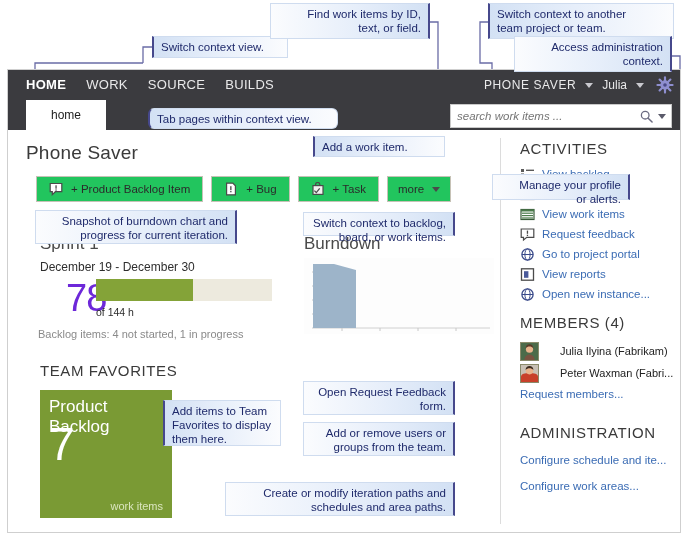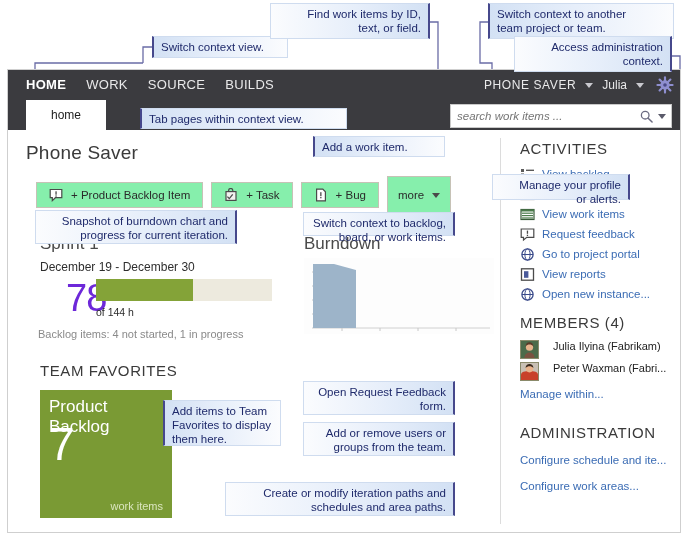--- a/index.html
+++ b/index.html
@@ -76,26 +76,26 @@
   .rightcol{position:absolute;left:500px;top:0;width:172px;height:402px;}
 
   .proj-title{
     position:absolute;left:18px;top:12px;font-size:19px;color:#3a3a3a;font-weight:normal;
     letter-spacing:.2px;
   }
 
   
   .wibar{position:absolute;left:28px;top:46px;display:flex;gap:8px;align-items:center;}
   .wibtn{
-    height:24px;border:1px solid #c6c2b6;background:#86efac;
+    height:24px;border:1px solid #c6c2b6;background:#22c55e;
     display:flex;align-items:center;gap:8px;padding:0 12px;
     font-size:11.5px;color:#2b2b2b;white-space:nowrap;
   }
   .wibtn .glyph{width:14px;height:14px;display:block;}
-  .wibtn.more{padding:6px 10px;gap:8px;}
+  .wibtn.more{padding:0 10px;gap:8px;}
 
   .sprint-title{position:absolute;left:32px;top:104px;font-size:17px;color:#4a4a4a;}
   .sprint-dates{position:absolute;left:32px;top:130px;font-size:12px;color:#2e2e2e;}
   .bignum{
     position:absolute;left:30px;top:146px;font-size:38px;color:#6d28d9;line-height:44px;
     font-weight:normal;letter-spacing:-1px;margin-left:28px;
   }
   .ofh{position:absolute;left:88px;top:176px;font-size:10.5px;color:#2b2b2b;}
   .pbar{
     position:absolute;left:88px;top:149px;width:176px;height:22px;background:#edeade;
@@ -120,21 +120,21 @@
   
   .sec-title{font-size:15px;color:#3a3a3a;letter-spacing:.6px;}
   .act-title{position:absolute;left:12px;top:10px;}
   .act-list{position:absolute;left:12px;top:34px;width:160px;}
   .act-row{display:flex;align-items:center;gap:7px;height:20px;}
   .act-row .ic{width:15px;height:15px;display:block;flex:none;}
   .act-link{font-size:11.5px;color:#3b6cb4;white-space:nowrap;}
 
   .mem-title{position:absolute;left:12px;top:184px;}
   .mem-list{position:absolute;left:12px;top:210px;width:160px;}
-  .mem-row{display:flex;align-items:flex-start;gap:14px;height:22px;}
+  .mem-row{display:flex;align-items:center;gap:21px;height:22px;}
   .avatar{width:17px;height:17px;display:block;flex:none;border:1px solid #8a8a6a;}
   .mem-name{font-size:11px;color:#222;white-space:nowrap;}
   .mlink{position:absolute;left:12px;top:258px;font-size:11.5px;color:#3b6cb4;}
 
   .adm-title{position:absolute;left:12px;top:294px;}
   .adm1{position:absolute;left:12px;top:324px;font-size:11.5px;color:#3b6cb4;white-space:nowrap;}
   .adm2{position:absolute;left:12px;top:350px;font-size:11.5px;color:#3b6cb4;white-space:nowrap;}
 
   
   .callout{
@@ -256,34 +256,34 @@
             <svg class="glyph" viewBox="0 0 14 14">
               <path d="M1.2 1.5h11.6v8.2H6.4L3.3 12.6V9.7H1.2z" fill="#fff" stroke="#4a4a4a" stroke-width="1.2"></path>
               <rect x="6.4" y="3.3" width="1.3" height="3.4" fill="#4a4a4a"></rect>
               <rect x="6.4" y="7.4" width="1.3" height="1.3" fill="#4a4a4a"></rect>
             </svg>
             <span>+ Product Backlog Item</span>
           </div>
 
           <div class="wibtn">
             <svg class="glyph" viewBox="0 0 14 14">
+              <path d="M2.6 1.2h6.2l2.6 2.6v9H2.6z" fill="#fff" stroke="#4a4a4a" stroke-width="1.2"></path>
+              <rect x="6.2" y="4.2" width="1.3" height="4" fill="#4a4a4a"></rect>
+              <rect x="6.2" y="9" width="1.3" height="1.3" fill="#4a4a4a"></rect>
+            </svg>
+            <span>+ Bug</span>
+          </div>
+
+          <div class="wibtn">
+            <svg class="glyph" viewBox="0 0 14 14">
               <path d="M4.6 3.4V2.6a2.1 2.1 0 0 1 4.2 0v.8" fill="none" stroke="#4a4a4a" stroke-width="1.2"></path>
               <rect x="2" y="3.6" width="10" height="8.8" fill="#f2f2ef" stroke="#4a4a4a" stroke-width="1.2"></rect>
               <path d="M3.4 8.6l1.9 2 3.4-4.2" fill="none" stroke="#4a4a4a" stroke-width="1.3"></path>
             </svg>
             <span>+ Task</span>
-          </div>
-
-          <div class="wibtn">
-            <svg class="glyph" viewBox="0 0 14 14">
-              <path d="M2.6 1.2h6.2l2.6 2.6v9H2.6z" fill="#fff" stroke="#4a4a4a" stroke-width="1.2"></path>
-              <rect x="6.2" y="4.2" width="1.3" height="4" fill="#4a4a4a"></rect>
-              <rect x="6.2" y="9" width="1.3" height="1.3" fill="#4a4a4a"></rect>
-            </svg>
-            <span>+ Bug</span>
           </div>
 
           <div class="wibtn more">
             <span>more</span>
             <span class="smallcaret" style="border-top-color:#4a4a4a"></span>
           </div>
         </div>
 
         <div class="sprint-title">Sprint 1</div>
         <div class="sprint-dates">December 19 - December 30</div>
@@ -413,41 +413,41 @@
             <svg class="avatar" viewBox="0 0 17 17">
               <rect width="17" height="17" fill="#c8c0b4"></rect>
               <path d="M0 11.5c0-2.6 3.8-3.6 8.5-3.6S17 8.9 17 11.5V17H0z" fill="#c8402a"></path>
               <circle cx="8.5" cy="5.6" r="3.8" fill="#e8b38c"></circle>
               <path d="M4.6 5c0-2.4 1.8-3.9 3.9-3.9s3.9 1.5 3.9 3.9c-1-1.2-2.4-1.7-3.9-1.7S5.6 3.8 4.6 5z" fill="#3a2a1e"></path>
             </svg>
             <span class="mem-name">Peter Waxman (Fabri...</span>
           </div>
         </div>
 
-        <div class="mlink">Manage within...</div>
+        <div class="mlink">Request members...</div>
 
         <div class="sec-title adm-title">ADMINISTRATION</div>
         <div class="adm1">Configure schedule and ite...</div>
         <div class="adm2">Configure work areas...</div>
       </div>
     </div>
   </div>
 
   <div class="callout la" style="left:152px;top:36px;width:136px;height:22px;">Switch context view.</div>
 
   <div class="callout ra" style="left:270px;top:3px;width:160px;height:36px;">Find work items by ID,
 text, or field.</div>
 
   <div class="callout la" style="left:488px;top:3px;width:186px;height:36px;">Switch context to another
 team project or team.</div>
 
   <div class="callout ra" style="left:514px;top:36px;width:158px;height:36px;">Access administration
 context.</div>
 
-  <div class="callout la" style="left:140px;top:108px;width:207px;height:21px;">Tab pages within context view.</div>
+  <div class="callout la" style="left:148px;top:108px;width:190px;height:21px;border-radius:6px;">Tab pages within context view.</div>
 
   <div class="callout la" style="left:313px;top:136px;width:132px;height:21px;">Add a work item.</div>
 
   <div class="callout ra" style="left:492px;top:130px;width:138px;height:26px;margin-top:44px;">Manage your profile
 or alerts.</div>
 
   <div class="callout ra" style="left:35px;top:210px;width:202px;height:34px;">Snapshot of burndown chart and
 progress for current iteration.</div>
 
   <div class="callout ra" style="left:303px;top:212px;width:152px;height:24px;">Switch context to backlog,

